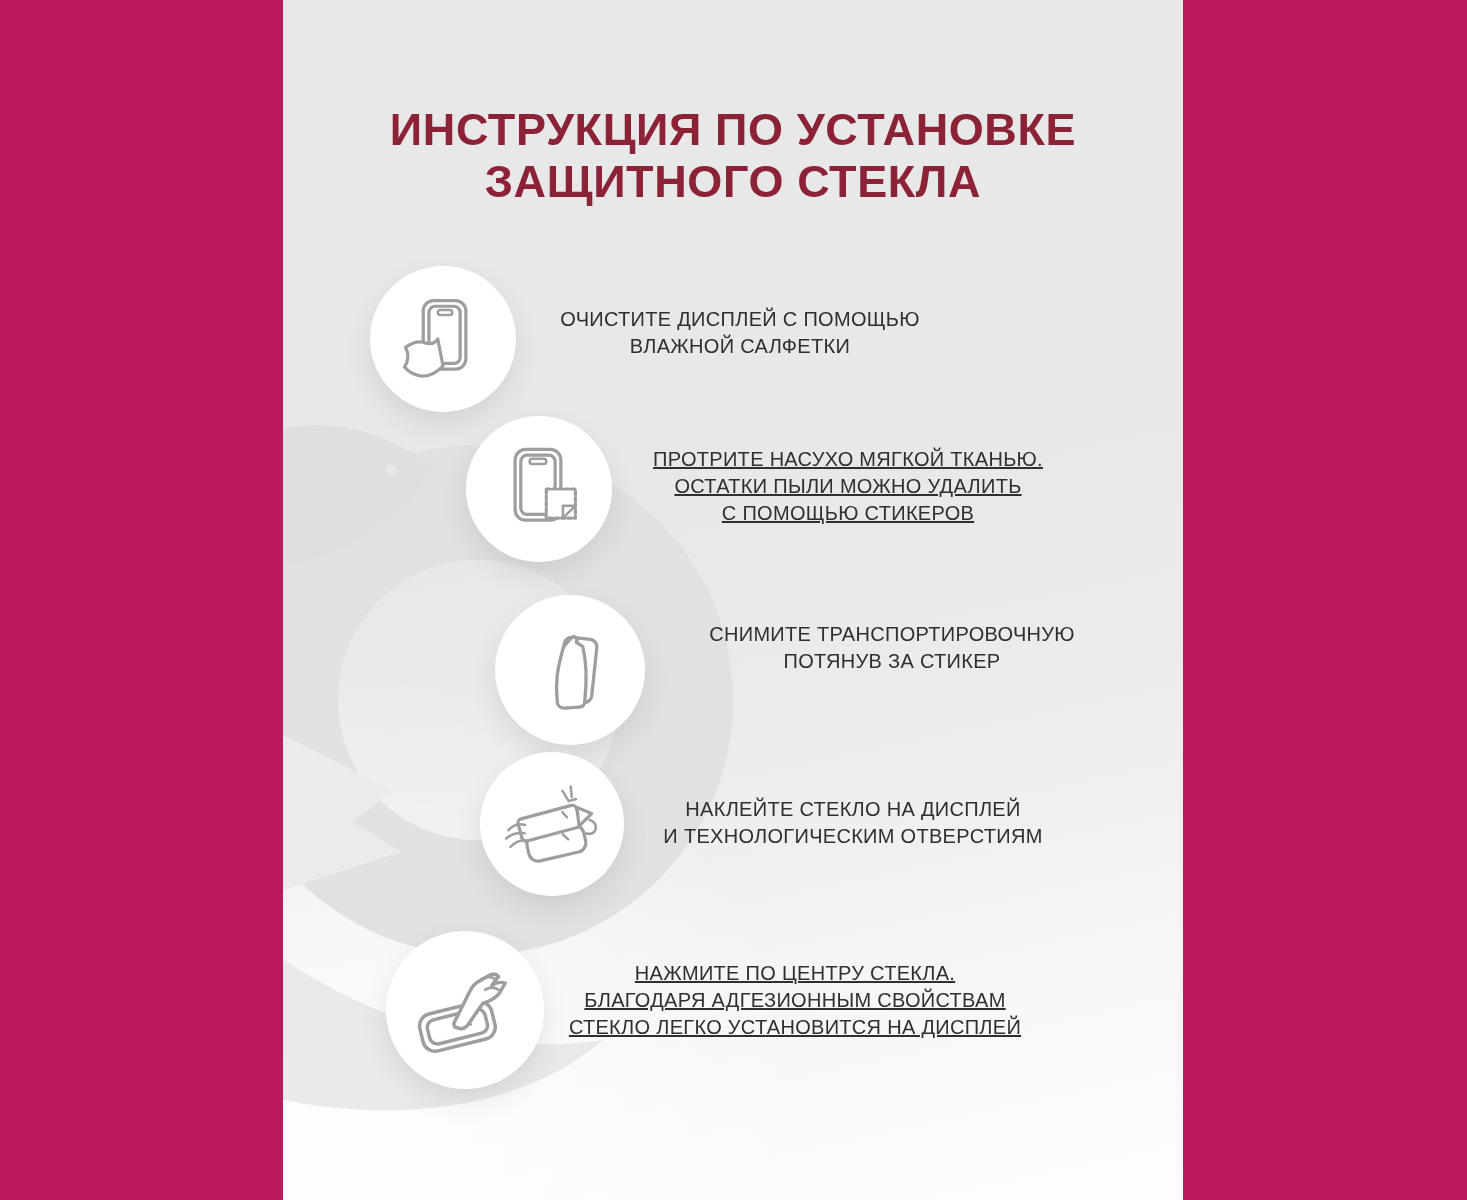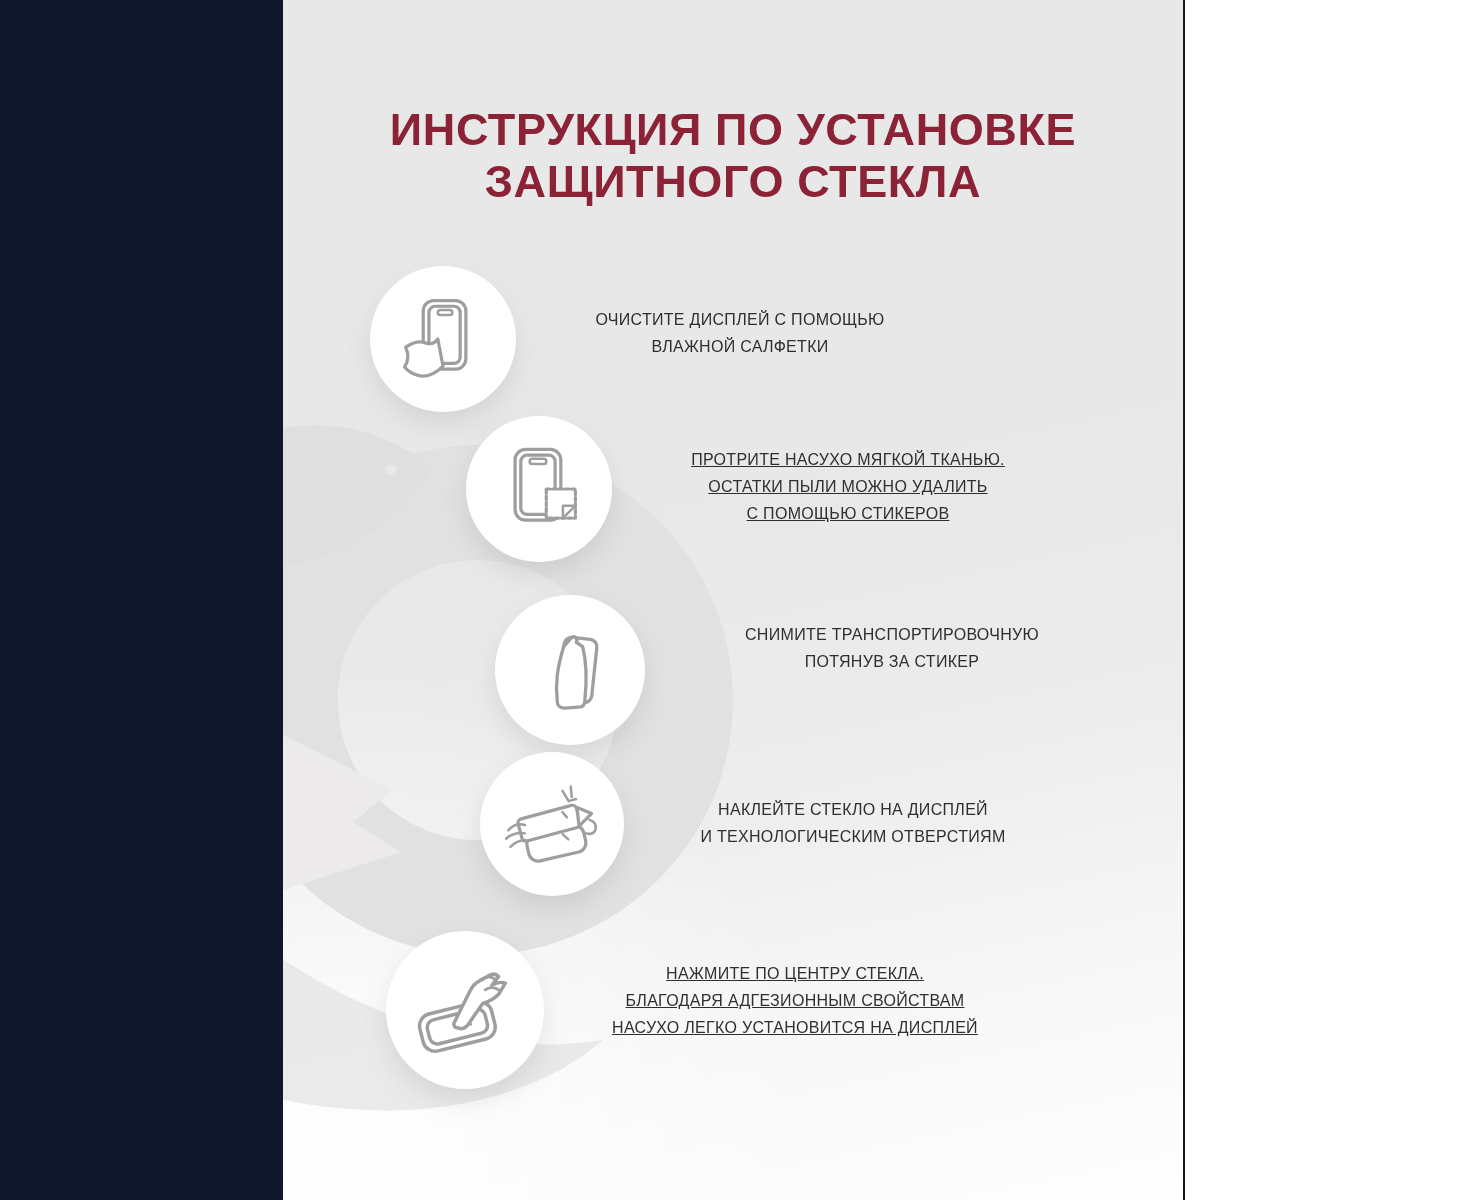--- a/index.html
+++ b/index.html
@@ -2,24 +2,24 @@
 <html><head>
 <meta charset="utf-8">
 <style>
   html, body {
     margin: 0;
     padding: 0;
     background: #ffffff;
     font-family: "Liberation Sans", "DejaVu Sans", sans-serif;
   }
   .page {
-    width: 1185px;
+    width: 1467px;
     height: 1200px;
     position: relative;
-    background: #0f172a;
+    background: #be185d;
     overflow: hidden;
   }
   .poster {
     position: absolute;
     left: 283px;
     top: 0;
     width: 900px;
     height: 1200px;
     overflow: hidden;
     background:
@@ -51,21 +51,21 @@
     box-shadow: 0 12px 24px rgba(110,110,110,0.16);
     display: flex;
     align-items: center;
     justify-content: center;
   }
   .step-text {
     position: absolute;
     transform: translateX(-50%);
     text-align: center;
     color: #2f2f2f;
-    font-size: 16px;
+    font-size: 20px;
     line-height: 27px;
     letter-spacing: 0.3px;
     white-space: nowrap;
   }
   .icon-svg { display: block; }
   .icon-svg path, .icon-svg rect, .icon-svg circle, .icon-svg line {
     fill: none;
     stroke: #9e9e9e;
     stroke-width: 3.1;
     stroke-linecap: round;
@@ -180,17 +180,17 @@
         </g>
 
         <path class="fill-white" d="M 40 62 L 54 34 Q 57 27 63 24 L 70 20 Q 76 16 80 20 L 74 28 Q 80 24 86 26 L 80 36 Q 74 42 66 44 L 52 64 Q 48 68 44 66 Q 40 66 40 62 Z"></path>
         <path class="thin" d="M 63 24 Q 70 18 76 22"></path>
         <path class="thin" d="M 68 32 Q 74 28 80 32"></path>
       </svg>
     </div>
     <div class="step-text" style="left:512px; top:960px;text-decoration:underline;">
       <div>НАЖМИТЕ ПО ЦЕНТРУ СТЕКЛА.</div>
       <div>БЛАГОДАРЯ АДГЕЗИОННЫМ СВОЙСТВАМ</div>
-      <div>НАСУХО ЛЕГКО УСТАНОВИТСЯ НА ДИСПЛЕЙ</div>
+      <div>СТЕКЛО ЛЕГКО УСТАНОВИТСЯ НА ДИСПЛЕЙ</div>
     </div>
 
   </div>
 </div>
 
 </body></html>

